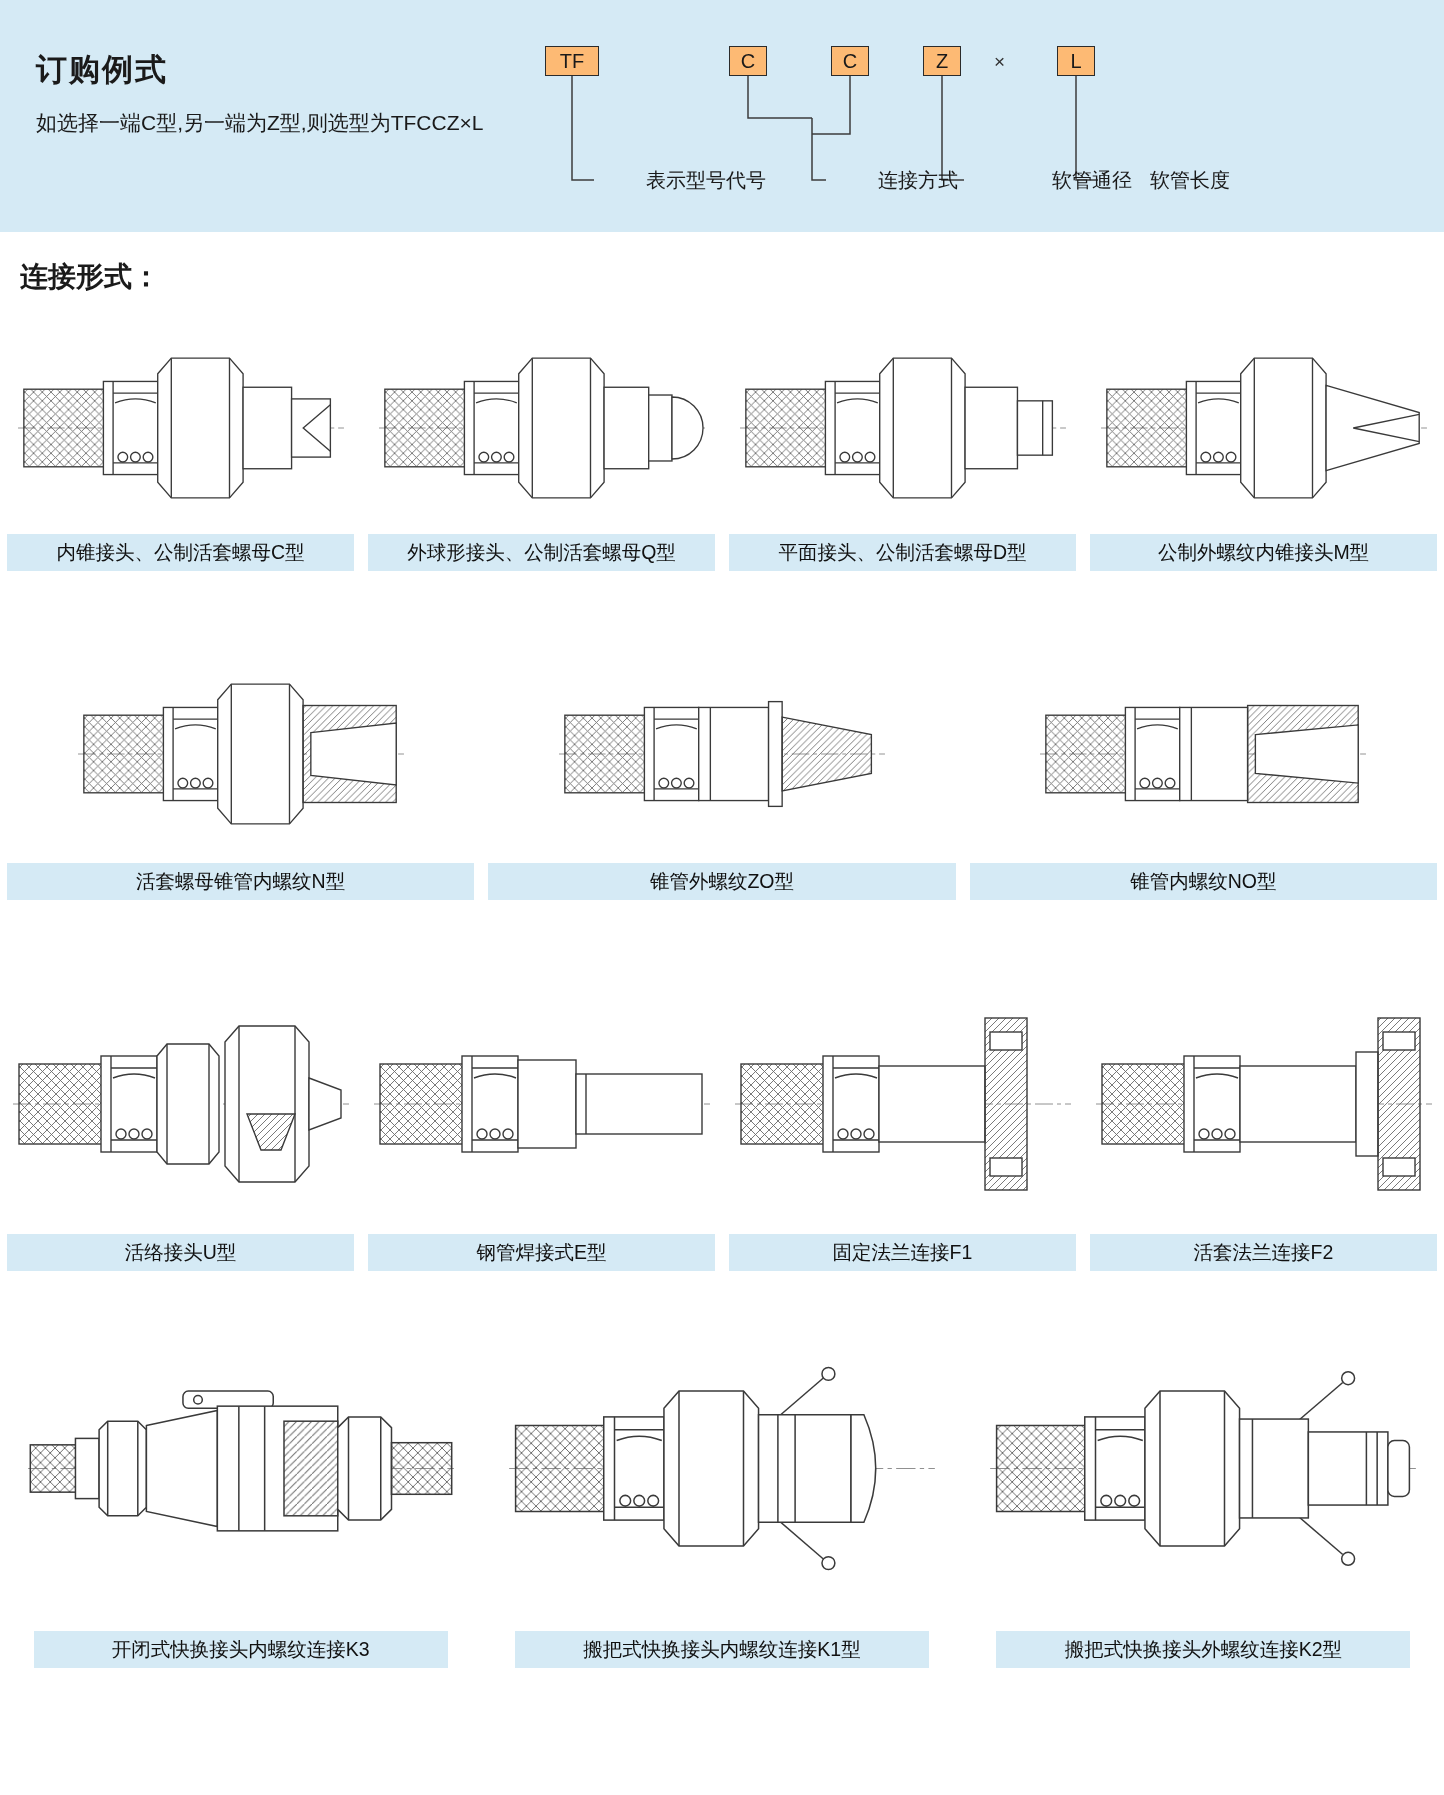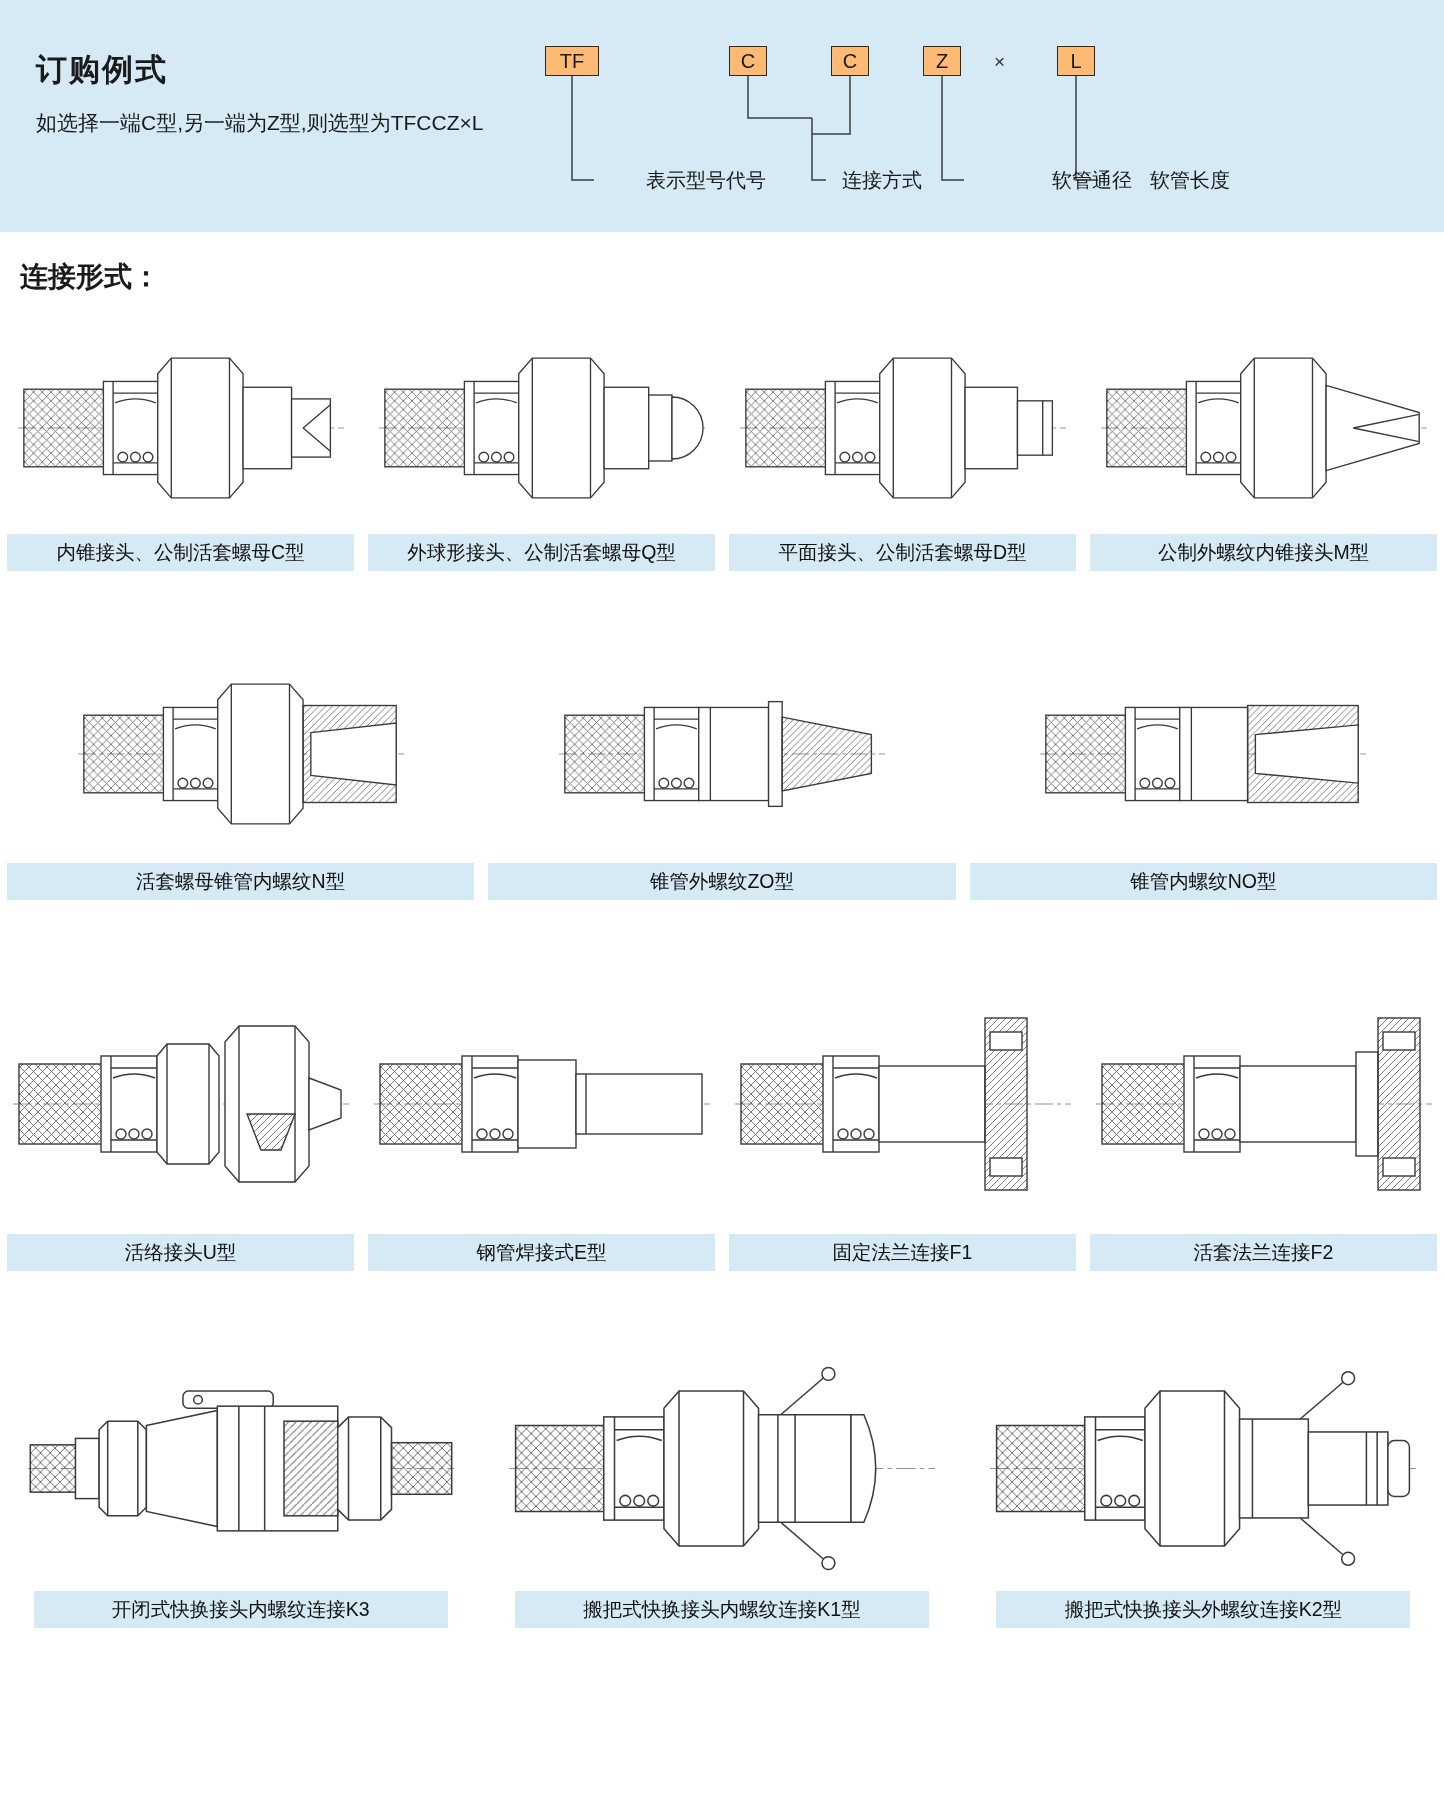--- a/index.html
+++ b/index.html
@@ -23,21 +23,21 @@
   .fit-row{display:flex;width:1444px;margin-bottom:74px;}
   .fit-row.last{margin-bottom:40px;}
   .cell{flex:1;display:flex;flex-direction:column;align-items:center;}
   .fig{display:flex;align-items:center;justify-content:center;}
   .row-a .fig{height:212px;}
   .row-b .fig{height:218px;}
   .row-c .fig{height:260px;}
   .row-d .fig{height:246px;}
   .strip{width:calc(100% - 14px);height:37px;background:#d5eaf5;display:flex;align-items:center;
          justify-content:center;font-size:19.5px;color:#111;}
-  .fit-row.last .strip{width:86%;}
+  .fit-row.last .strip{width:86%;margin-top:40px;}
 </style>
 </head>
 <body>
 
 <svg width="0" height="0" style="position:absolute" aria-hidden="true">
   <defs>
     <pattern id="braid" width="9" height="9" patternUnits="userSpaceOnUse">
       <path d="M0,9 L9,0 M0,0 L9,9" stroke="#6b6b6b" stroke-width="0.9" fill="none"></path>
     </pattern>
     <pattern id="hatch" width="7" height="7" patternUnits="userSpaceOnUse">
@@ -78,21 +78,21 @@
     </svg>
 
     <div class="code-box" style="left:545px;width:54px">TF</div>
     <div class="code-box" style="left:729px;width:38px">C</div>
     <div class="code-box" style="left:831px;width:38px">C</div>
     <div class="code-box" style="left:923px;width:38px">Z</div>
     <span class="mult" style="left:994px">×</span>
     <div class="code-box" style="left:1057px;width:38px">L</div>
 
     <div class="legend-label" style="left:598px">表示型号代号</div>
-    <div class="legend-label" style="left:794px">连接方式</div>
+    <div class="legend-label" style="left:830px">连接方式</div>
     <div class="legend-label" style="left:1004px">软管通径</div>
     <div class="legend-label" style="left:1102px">软管长度</div>
   </header>
 
   <h2 class="section-title">连接形式：</h2>
 
   <div class="fit-row row-a">
     <div class="cell">
       <div class="fig">
         <svg viewBox="0 0 340 200" width="330" height="194">

